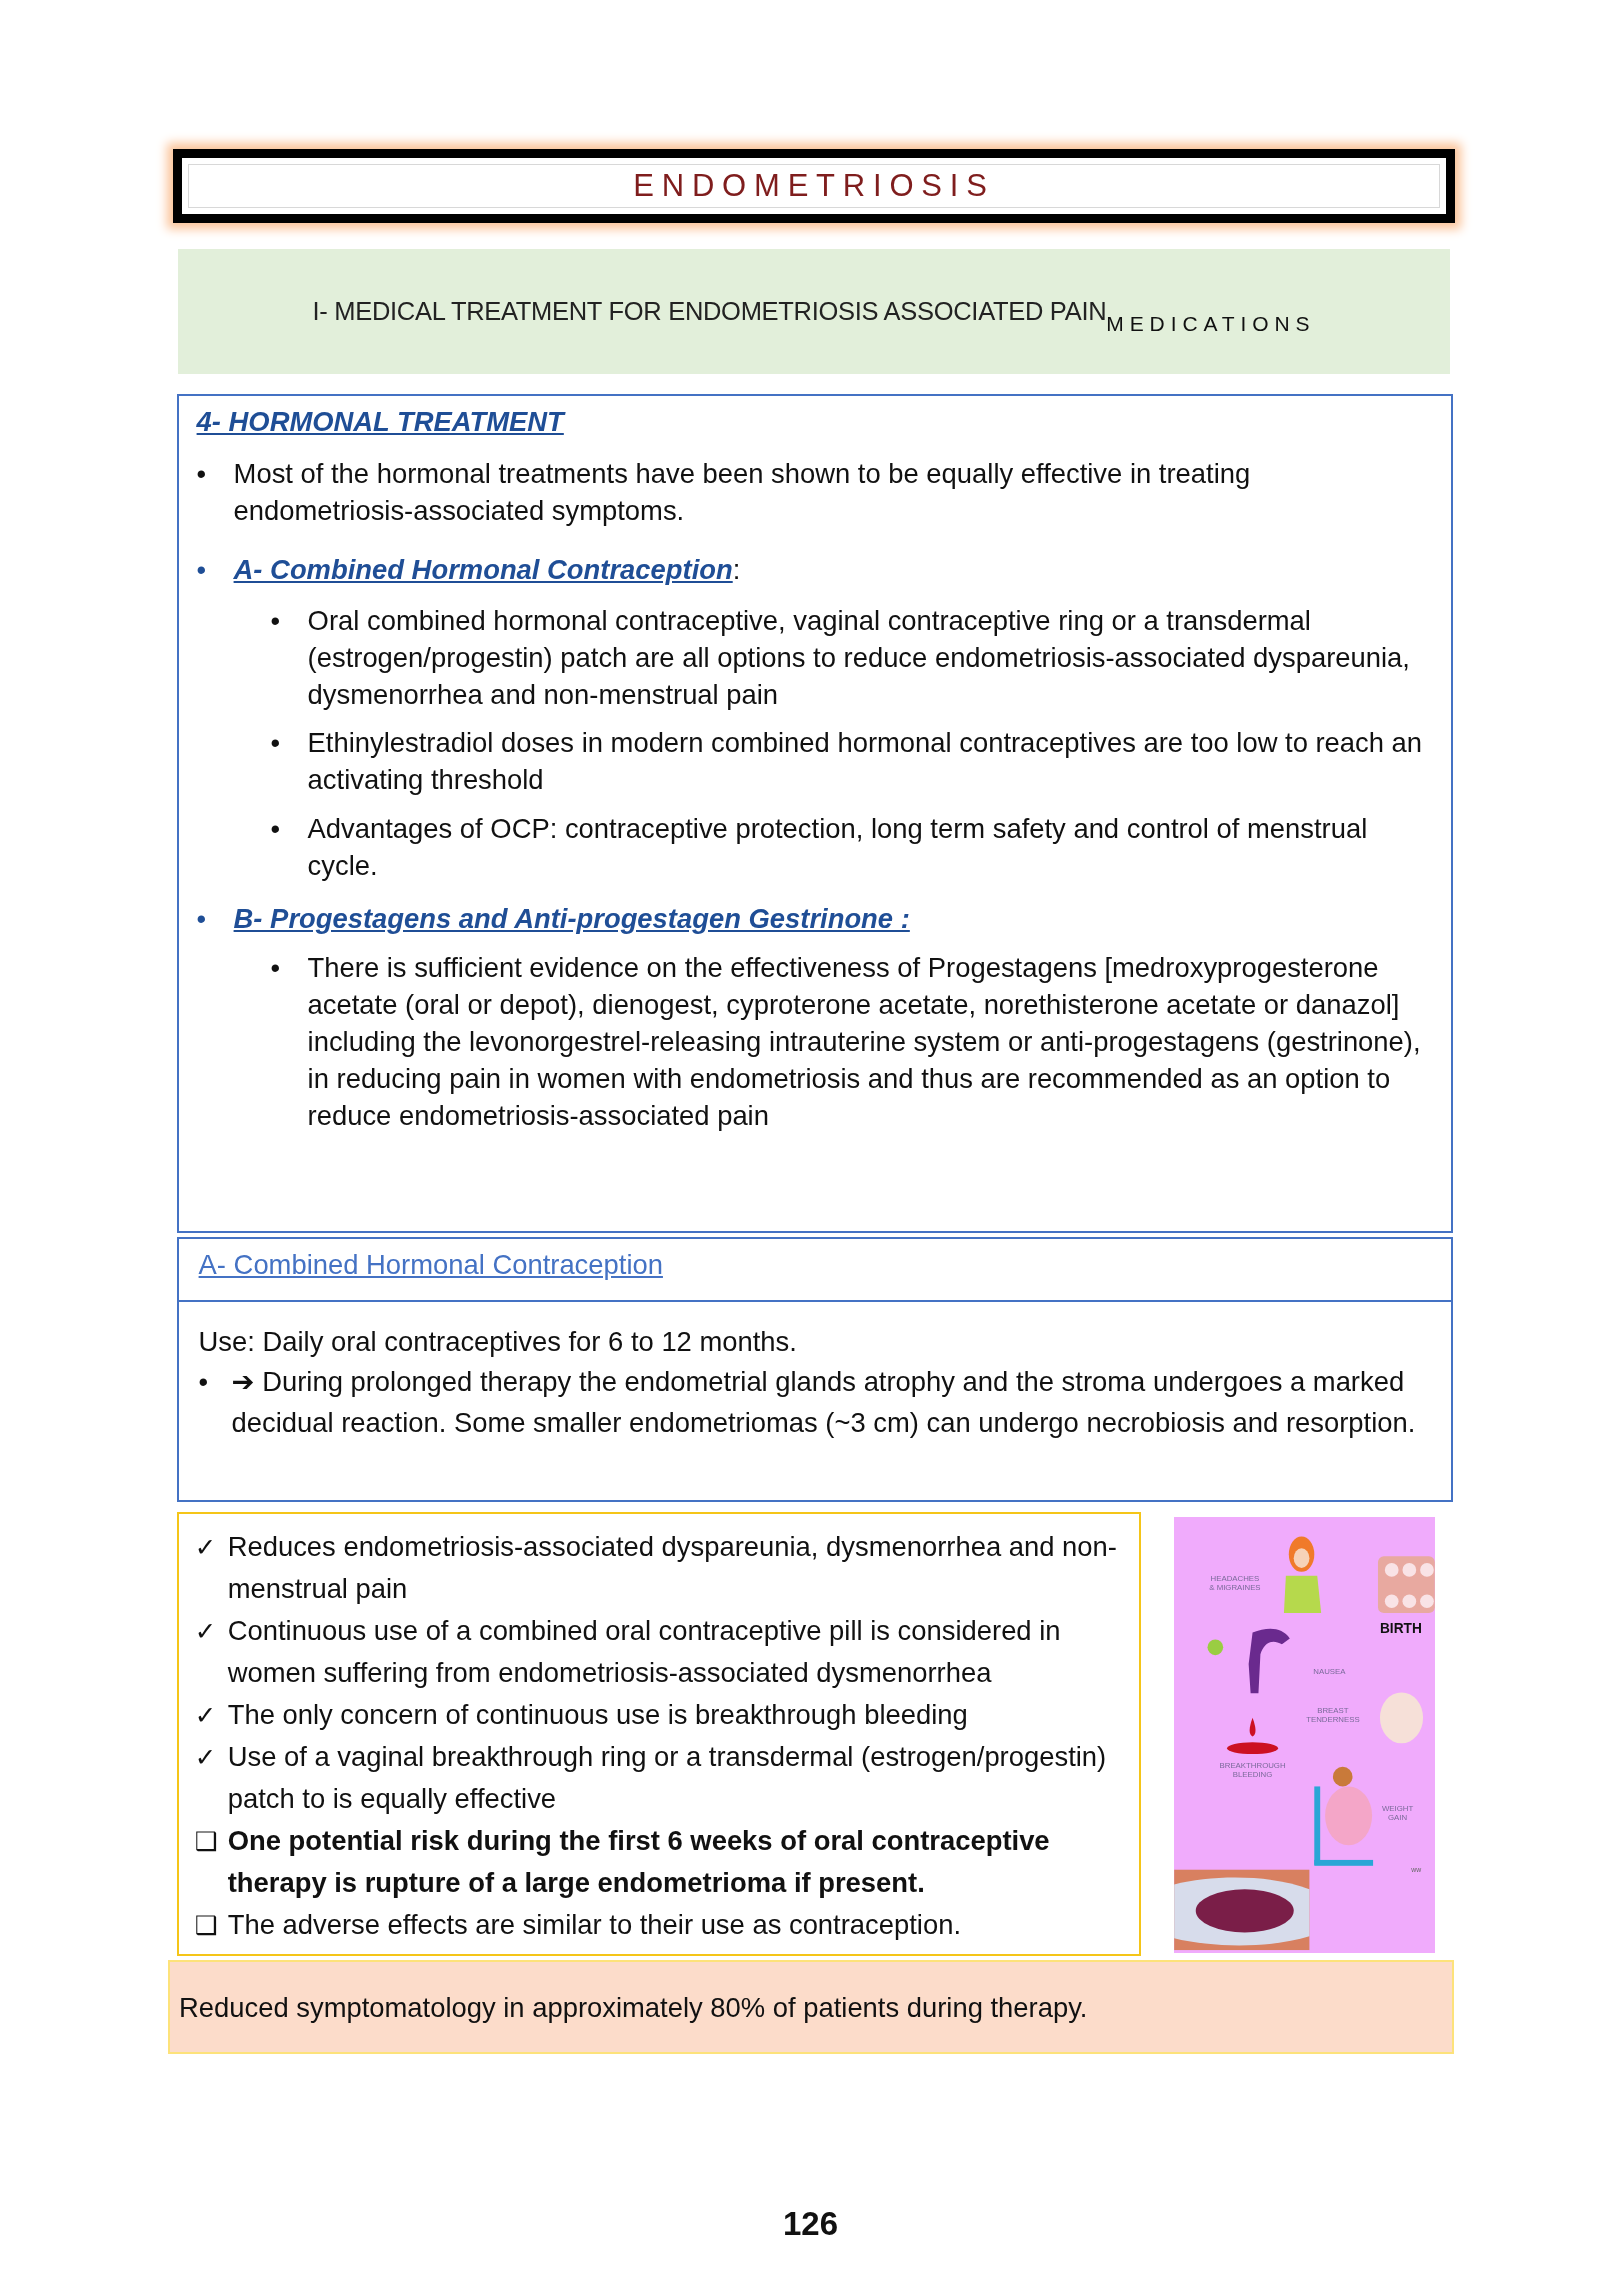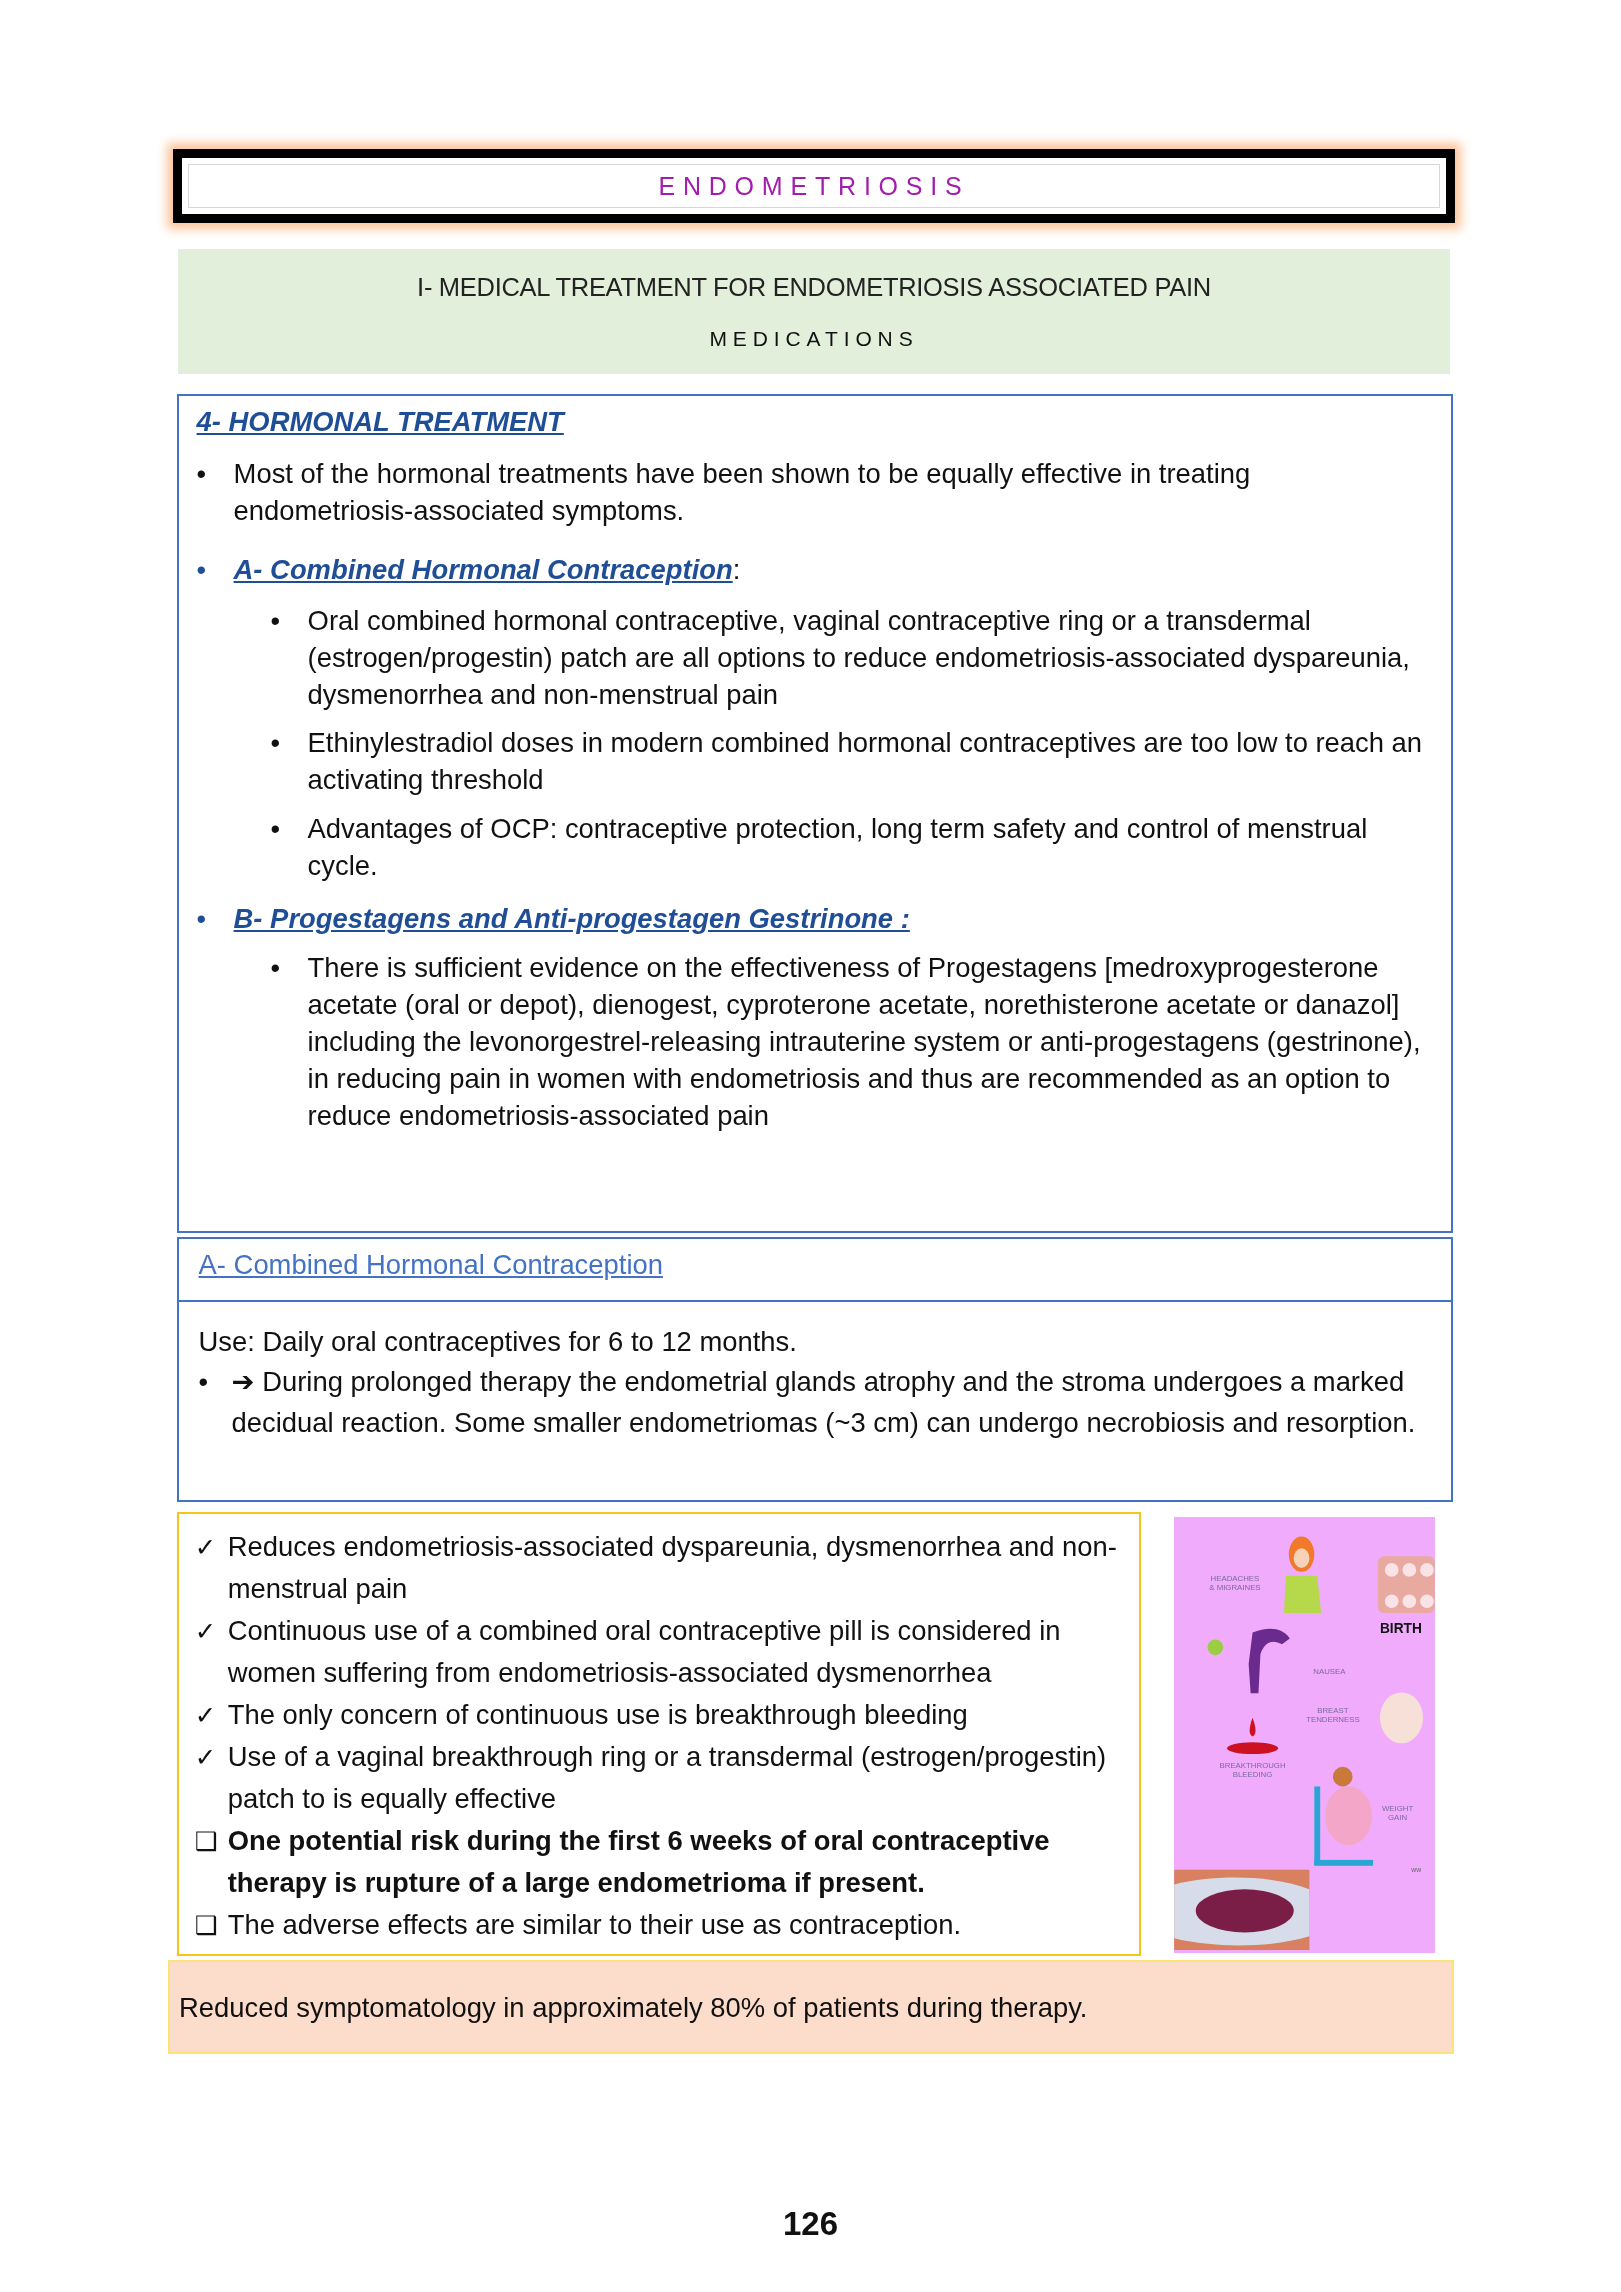--- a/index.html
+++ b/index.html
@@ -6,25 +6,25 @@
   body { width:1621px; height:2293px; position:relative; overflow:hidden;
          font-family:"Liberation Sans", sans-serif; color:#111; }
   .abs { position:absolute; box-sizing:border-box; }
 
   
   #title-box { left:173px; top:149px; width:1282px; height:74px;
                border:9.8px solid #000; background:#fff;
                box-shadow:0 0 9.8px 5.9px #fbc49a; }
   #title-inner { position:absolute; left:5.9px; right:5.9px; top:5.9px; bottom:5.9px;
                  border:1px solid #d8d8d8; display:flex; align-items:center; justify-content:center; }
-  #title-text { font-size:25px; letter-spacing:7.8px; color:#a21caf; }
+  #title-text { font-size:31px; letter-spacing:7.8px; color:#7f1d1d; }
 
   
   #green-box { left:178px; top:249px; width:1272px; height:125px; background:#e2efda;
-               display:flex; flex-direction:column; align-items:center; justify-content:center; }
+               display:flex; flex-direction:row; align-items:center; justify-content:center; }
   #green-sub { font-size:25.5px; color:#222; letter-spacing:-0.3px; }
   #green-main { font-size:21px; letter-spacing:5.9px; margin-top:25px; color:#111; }
 
   
   .blue { border:2.9px solid #4472c4; background:#fff; }
   #hormonal-box { left:177px; top:394px; width:1276px; height:839px; padding:11.8px 17.6px 0 17.6px; }
   .hdr-blue { color:#1f4e96; font-style:italic; font-weight:bold; font-size:27.4px;text-decoration:underline; }
   .txt { font-size:27.4px; line-height:37px; color:#111; }
   .row { display:flex; }
   .bul { width:37px; flex:0 0 37px; text-align:left; }

